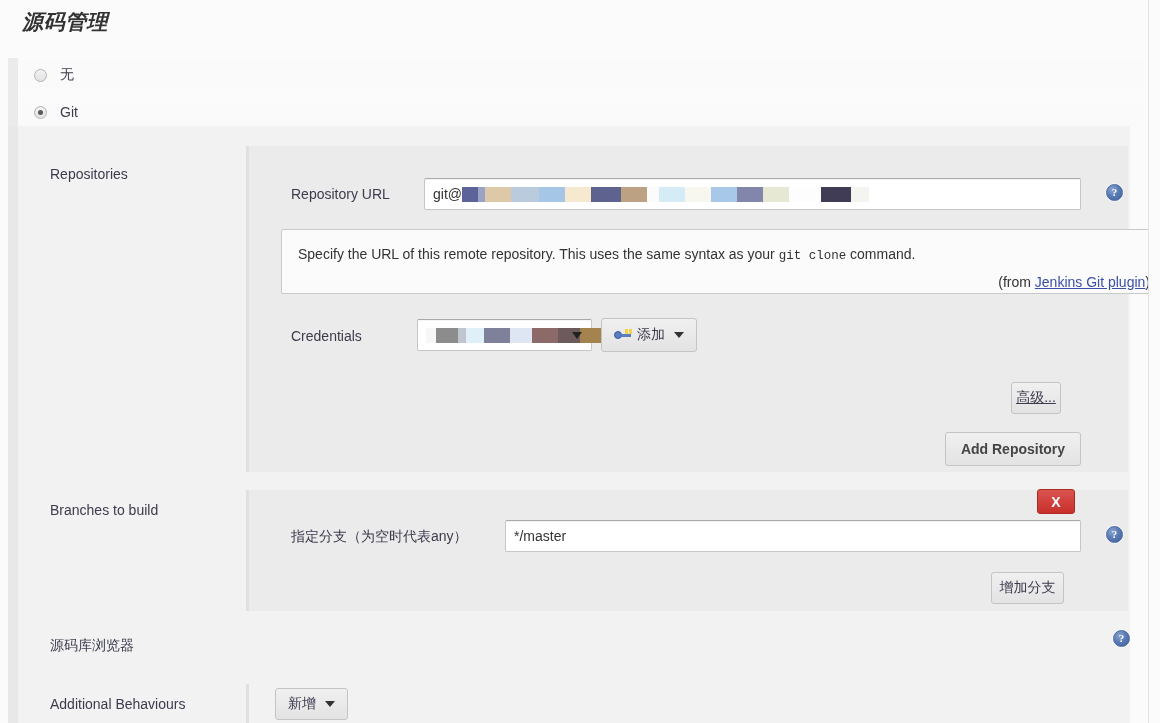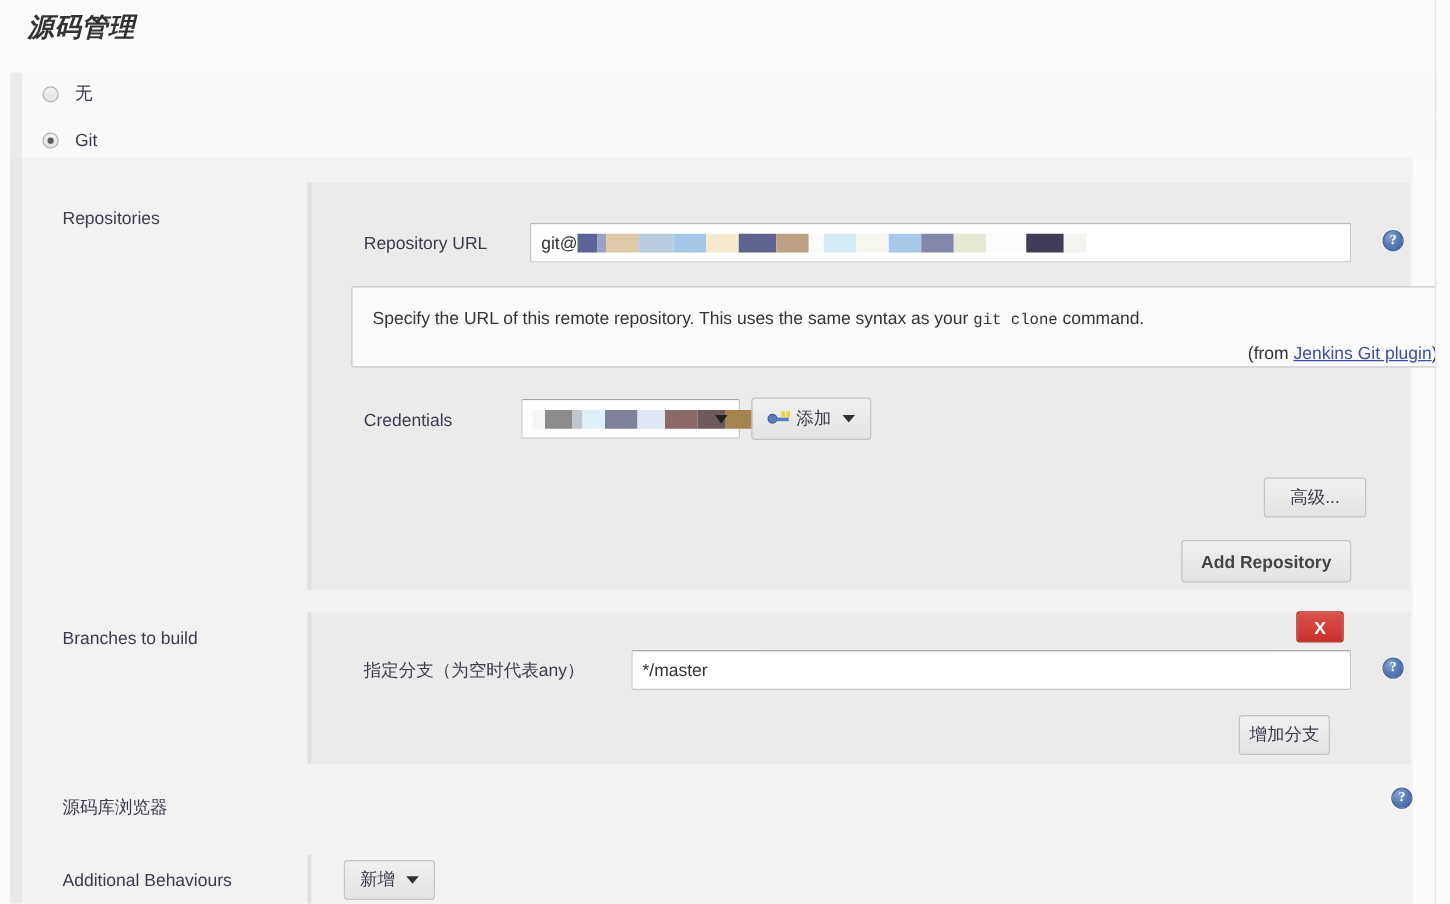--- a/index.html
+++ b/index.html
@@ -346,21 +346,21 @@
         <span class="key-icon">
           <span class="bow"></span>
             <span class="shaft"></span>
           <span class="tooth1"></span>
             <span class="tooth2"></span>
         </span>
         <span>添加</span>
         <span class="caret"></span>
       </div>
 
-      <div class="btn" style="position:absolute; left:762px; top:236px; width:82px; height:32px; padding:0;">
+      <div class="btn" style="position:absolute; left:762px; top:236px; width:50px; height:32px; padding:0;text-decoration:underline;">
         <span>高级...</span>
       </div>
 
       <div class="btn bold" style="position:absolute; left:696px; top:286px; width:136px; height:34px; padding:0;">
         <span>Add Repository</span>
       </div>
     </div>
 
     <div class="row-label" style="top:376px;">Branches to build</div>
 

